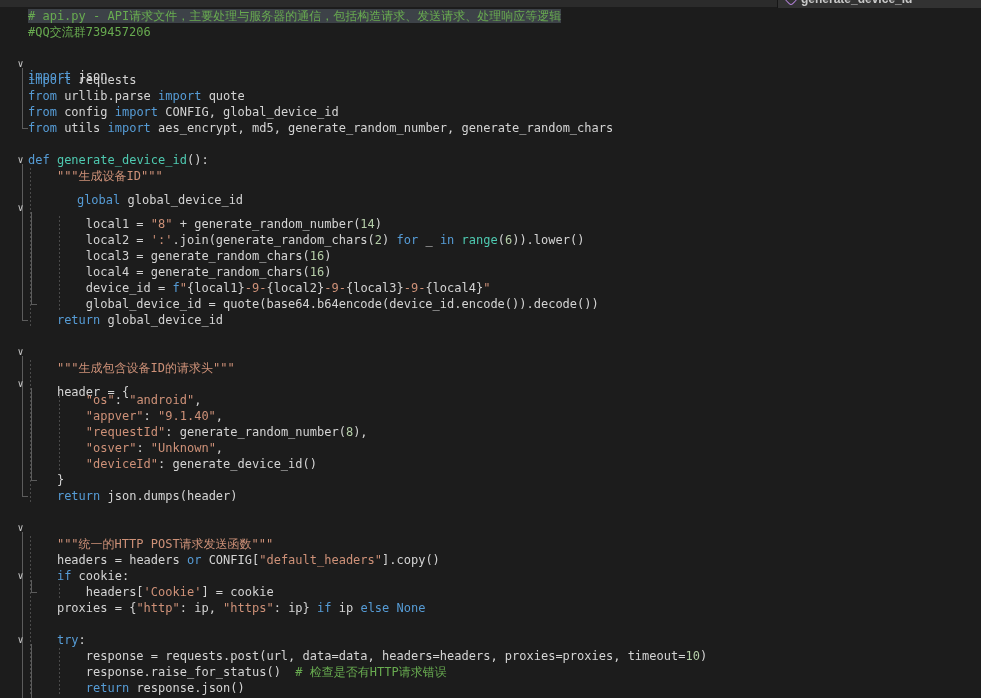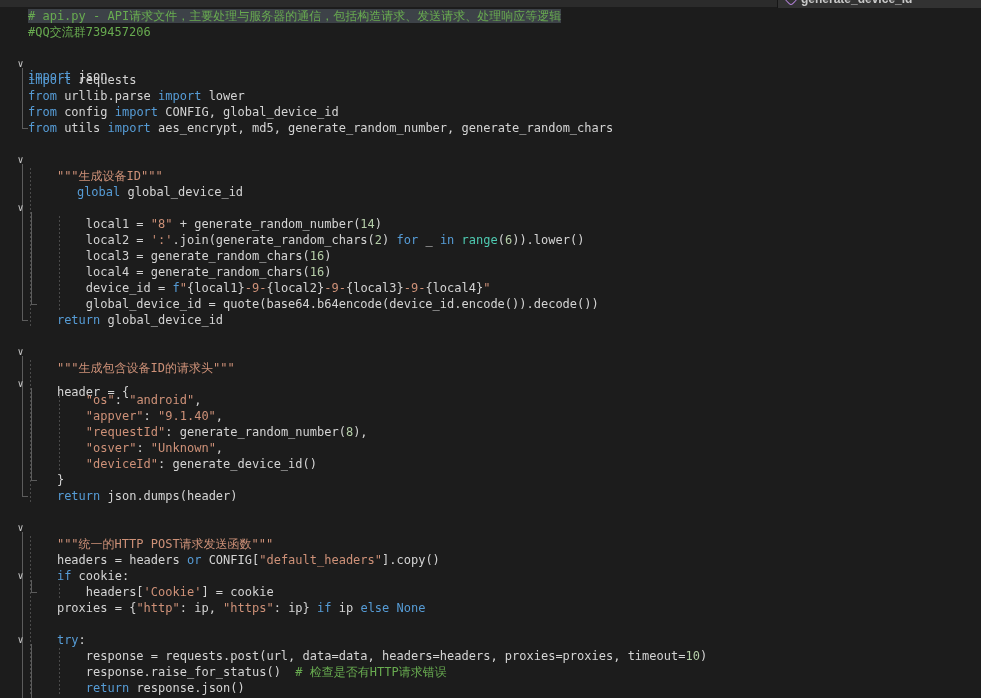--- a/index.html
+++ b/index.html
@@ -68,28 +68,29 @@
   </div>
 </div>
 
 <div id="editor">
     <div class="line" style="top: 0px;"><span class="sel-hl"><span></span><span class="tk-c"># api.py - API请求文件，主要处理与服务器的通信，包括构造请求、发送请求、处理响应等逻辑</span></span></div>
     <div class="line" style="top: 16px;"><span></span><span class="tk-c">#QQ交流群739457206</span></div>
     <div class="line" style="top: 32px;"><span></span></div>
     <div class="line" style="top: 60px;"><span></span><span class="tk-k">import</span><span class="tk-t"> json</span></div>
     <span class="chevron" style="top: 48px;">∨</span>
     <div class="line" style="top: 64px;"><span></span><span class="tk-k">import</span><span class="tk-t"> requests</span></div>
-    <div class="line" style="top: 80px;"><span></span><span class="tk-k">from</span><span class="tk-t"> urllib.parse </span><span class="tk-k">import</span><span class="tk-t"> lower</span></div>
+    <div class="line" style="top: 80px;"><span></span><span class="tk-k">from</span><span class="tk-t"> urllib.parse </span><span class="tk-k">import</span><span class="tk-t"> quote</span></div>
     <div class="line" style="top: 96px;"><span></span><span class="tk-k">from</span><span class="tk-t"> config </span><span class="tk-k">import</span><span class="tk-t"> CONFIG, global_device_id</span></div>
     <div class="line" style="top: 112px;"><span></span><span class="tk-k">from</span><span class="tk-t"> utils </span><span class="tk-k">import</span><span class="tk-t"> aes_encrypt, md5, generate_random_number, generate_random_chars</span></div>
     <div class="line" style="top: 128px;"><span></span></div>
+    <div class="line" style="top: 144px;"><span></span><span class="tk-k">def</span><span class="tk-t"> </span><span class="tk-f">generate_device_id</span><span class="tk-t">():</span></div>
     <span class="chevron" style="top: 144px;">∨</span>
     <div class="line" style="top: 160px;"><span>    </span><span class="tk-s">"""生成设备ID"""</span></div>
     <div class="iguide" style="left: 30px; top: 160px; height: 16px;"></div>
-    <div class="line" style="top: 176px; padding-left: 48px;"><span>    </span><span class="tk-k">global</span><span class="tk-t"> global_device_id</span></div>
+    <div class="line" style="top: 184px; padding-left: 48px;"><span>    </span><span class="tk-k">global</span><span class="tk-t"> global_device_id</span></div>
     <div class="iguide" style="left: 30px; top: 176px; height: 16px;"></div>
     <span class="chevron" style="top: 192px;">∨</span>
     <div class="iguide" style="left: 30px; top: 192px; height: 16px;"></div>
     <div class="line" style="top: 208px;"><span>        </span><span class="tk-t">local1 = </span><span class="tk-s">"8"</span><span class="tk-t"> + generate_random_number(</span><span class="tk-n">14</span><span class="tk-t">)</span></div>
     <div class="iguide" style="left: 30px; top: 208px; height: 16px;"></div>
     <div class="iguide" style="left: 59px; top: 208px; height: 16px;"></div>
     <div class="line" style="top: 224px;"><span>        </span><span class="tk-t">local2 = </span><span class="tk-s">':'</span><span class="tk-t">.join(generate_random_chars(</span><span class="tk-n">2</span><span class="tk-t">) </span><span class="tk-k">for</span><span class="tk-t"> _ </span><span class="tk-k">in</span><span class="tk-t"> </span><span class="tk-f">range</span><span class="tk-t">(</span><span class="tk-n">6</span><span class="tk-t">)).lower()</span></div>
     <div class="iguide" style="left: 30px; top: 224px; height: 16px;"></div>
     <div class="iguide" style="left: 59px; top: 224px; height: 16px;"></div>
     <div class="line" style="top: 240px;"><span>        </span><span class="tk-t">local3 = generate_random_chars(</span><span class="tk-n">16</span><span class="tk-t">)</span></div>

